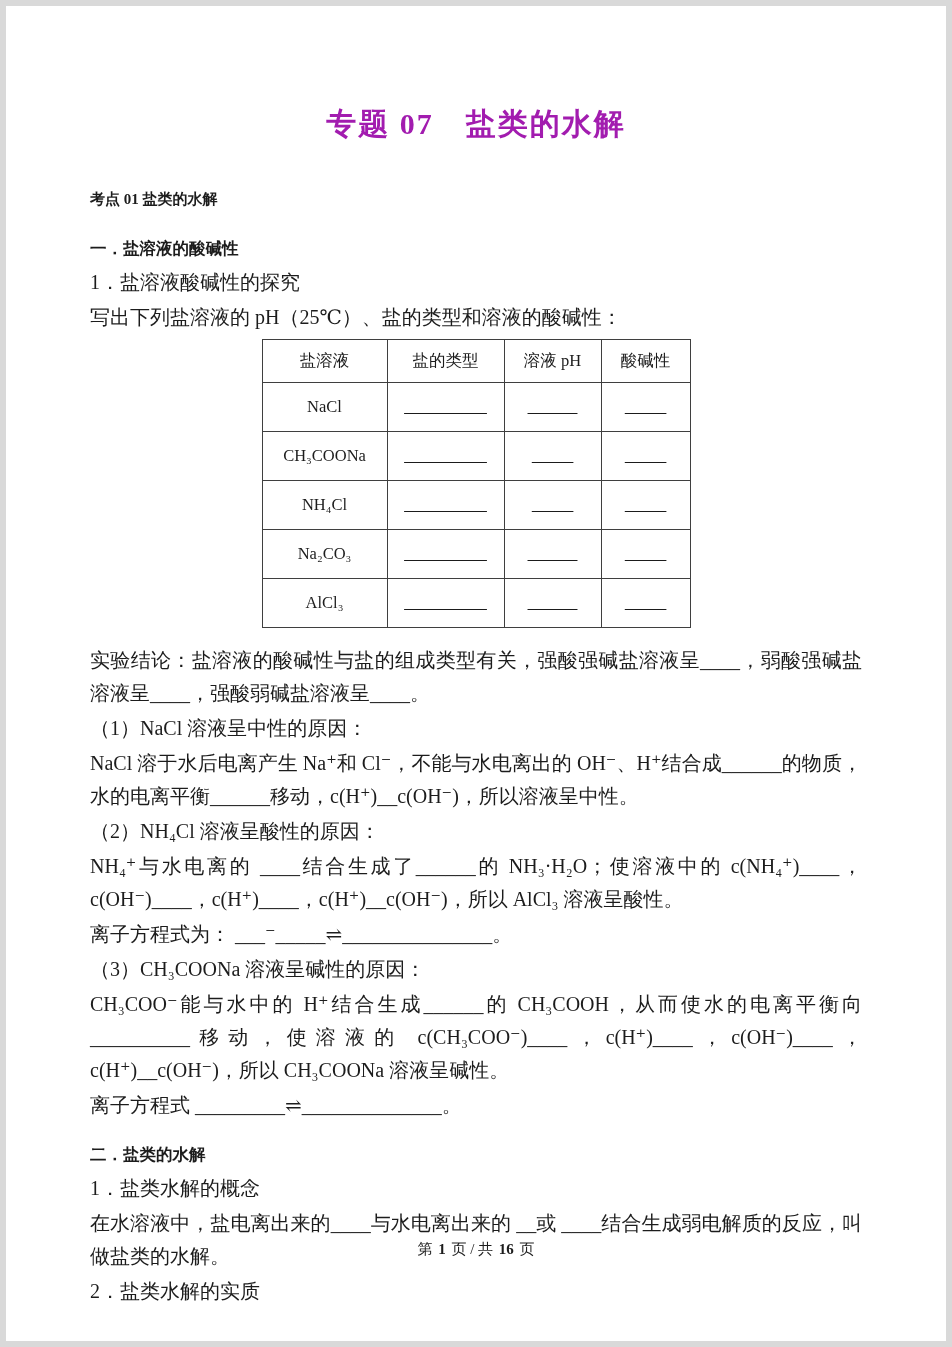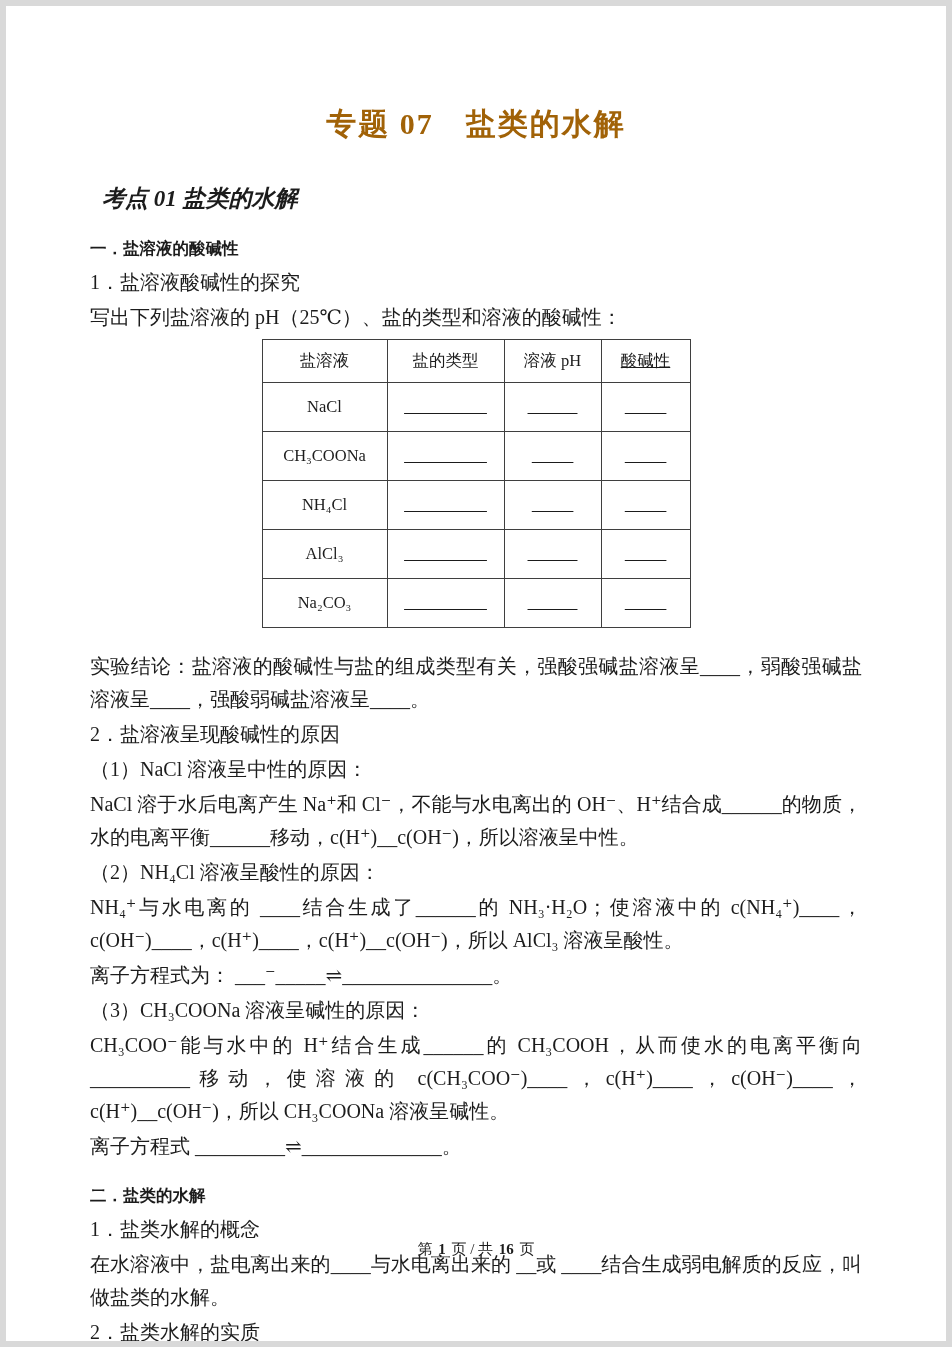--- a/index.html
+++ b/index.html
@@ -17,64 +17,63 @@
   }
   .content { padding: 96px 84px 0 84px; }
 
   .doc-title {
     margin: 0 0 36px 0;
     text-align: center;
     font-size: 30px;
     font-weight: bold;
     letter-spacing: 2px;
     line-height: 44px;
-    color: #a16207;
+    color: #a21caf;
   }
   .h-kaodian {
-    margin: 0 0 16px 12px;
-    font-size: 23px;
+    margin: 0 0 16px 0;
+    font-size: 15px;
     font-weight: bold;
     line-height: 34px;
-    font-style: italic;
   }
   .h-bold {
     margin: 16px 0 1px 0;
     font-size: 16.5px;
     font-weight: bold;
     line-height: 33px;
   }
   p.doc-para {
     margin: 0 0 2px 0;
     font-size: 20px;
     line-height: 33px;
   }
   p.just { text-align: justify; }
 
   table.salt-table {
     border-collapse: collapse;
-    margin: 5px auto 22px auto;
+    margin: 5px auto 16px auto;
     table-layout: fixed;
   }
   table.salt-table th,
   table.salt-table td {
     border: 1px solid #3f3f3f;
     text-align: center;
     vertical-align: middle;
     font-size: 16.5px;
     font-weight: normal;
     padding: 0 6px;
     color: #1c1c1c;
     background: #fff;
   }
   table.salt-table th { height: 42px; }
   table.salt-table td { height: 48px; }
   .col-salt  { width: 112px; }
   .col-type  { width: 104px; }
   .col-ph    { width: 84px;  }
-  .col-acid  { width: 76px; text-decoration: underline;  }
+  .col-acid  { width: 76px;  }
 
   .blank-cell { letter-spacing: 0px; color: #2a2a2a; text-decoration: underline; }
 
   .footer {
     position: absolute;
     left: 0;
     bottom: 82px;
     width: 100%;
     text-align: center;
     font-size: 15px;
@@ -120,37 +119,36 @@
           <td class="blank-cell">_____</td>
           <td class="blank-cell">_____</td>
         </tr>
         <tr>
           <td>NH₄Cl</td>
           <td class="blank-cell">__________</td>
           <td class="blank-cell">_____</td>
           <td class="blank-cell">_____</td>
         </tr>
         <tr>
-          <td>AlCl₃</td>
+          <td>Na₂CO₃</td>
           <td class="blank-cell">__________</td>
           <td class="blank-cell">______</td>
           <td class="blank-cell">_____</td>
         </tr>
         <tr>
-          <td>Na₂CO₃</td>
+          <td>AlCl₃</td>
           <td class="blank-cell">__________</td>
           <td class="blank-cell">______</td>
           <td class="blank-cell">_____</td>
         </tr>
       </tbody>
     </table>
 
     <p class="doc-para just">实验结论：盐溶液的酸碱性与盐的组成类型有关，强酸强碱盐溶液呈____，弱酸强碱盐溶液呈____，强酸弱碱盐溶液呈____。</p>
 
-    <p class="doc-para">2．盐溶液呈现酸碱性的原因</p>
 
     <p class="doc-para">（1）NaCl 溶液呈中性的原因：</p>
     <p class="doc-para just">NaCl 溶于水后电离产生 Na⁺和 Cl⁻，不能与水电离出的 OH⁻、H⁺结合成______的物质，水的电离平衡______移动，c(H⁺)__c(OH⁻)，所以溶液呈中性。</p>
 
     <p class="doc-para">（2）NH₄Cl 溶液呈酸性的原因：</p>
     <p class="doc-para just">NH₄⁺与水电离的 ____结合生成了______的 NH₃·H₂O；使溶液中的 c(NH₄⁺)____，c(OH⁻)____，c(H⁺)____，c(H⁺)__c(OH⁻)，所以 AlCl₃ 溶液呈酸性。</p>
     <p class="doc-para">离子方程式为： ___⁻_____⇌_______________。</p>
 
     <p class="doc-para">（3）CH₃COONa 溶液呈碱性的原因：</p>
     <p class="doc-para just">CH₃COO⁻能与水中的 H⁺结合生成______的 CH₃COOH，从而使水的电离平衡向__________移动，使溶液的 c(CH₃COO⁻)____，c(H⁺)____，c(OH⁻)____，c(H⁺)__c(OH⁻)，所以 CH₃COONa 溶液呈碱性。</p>

